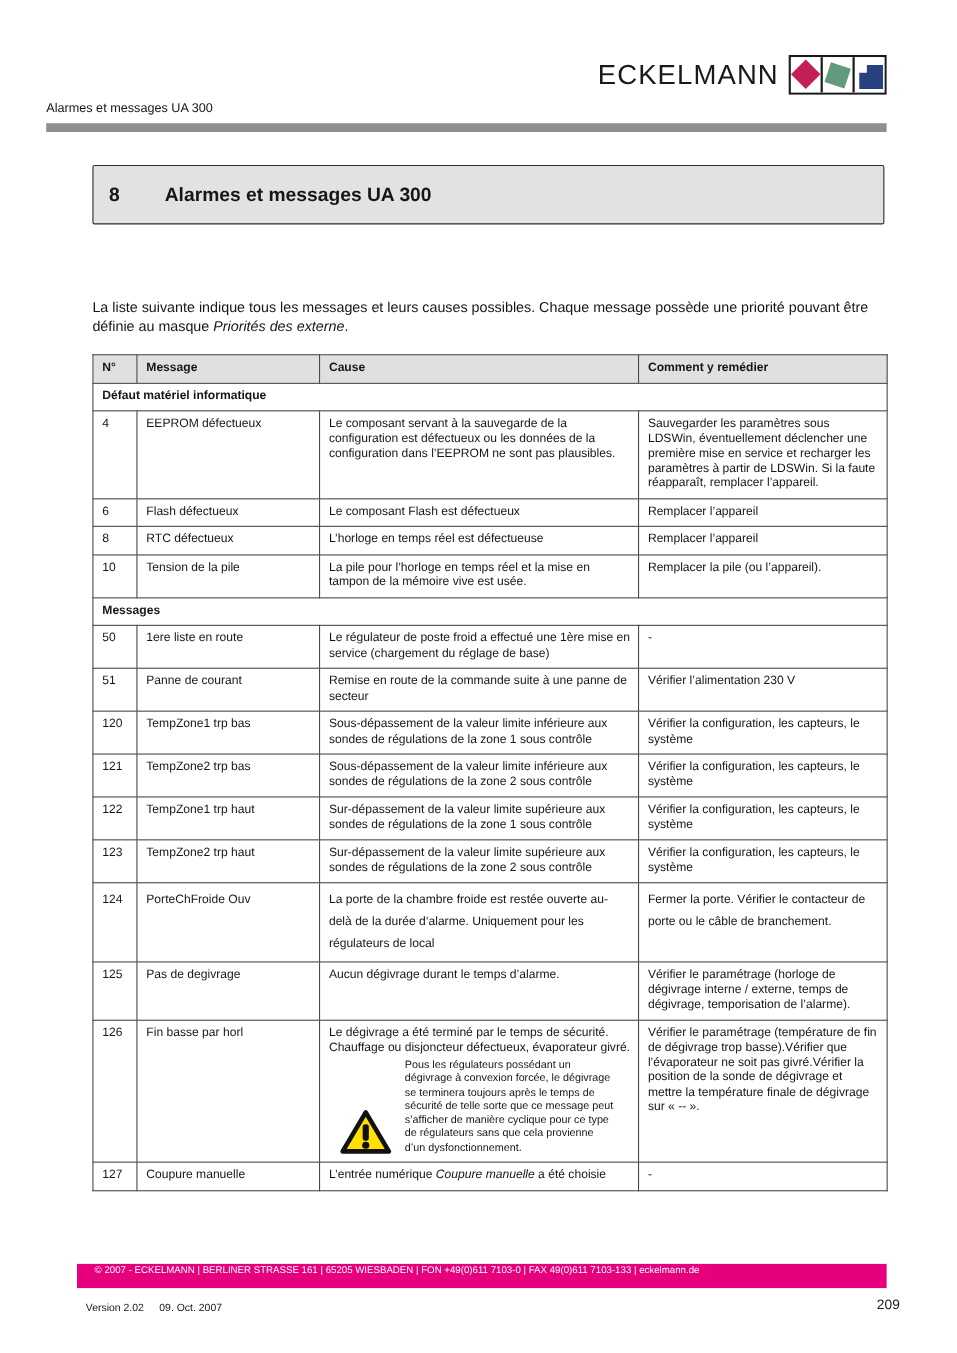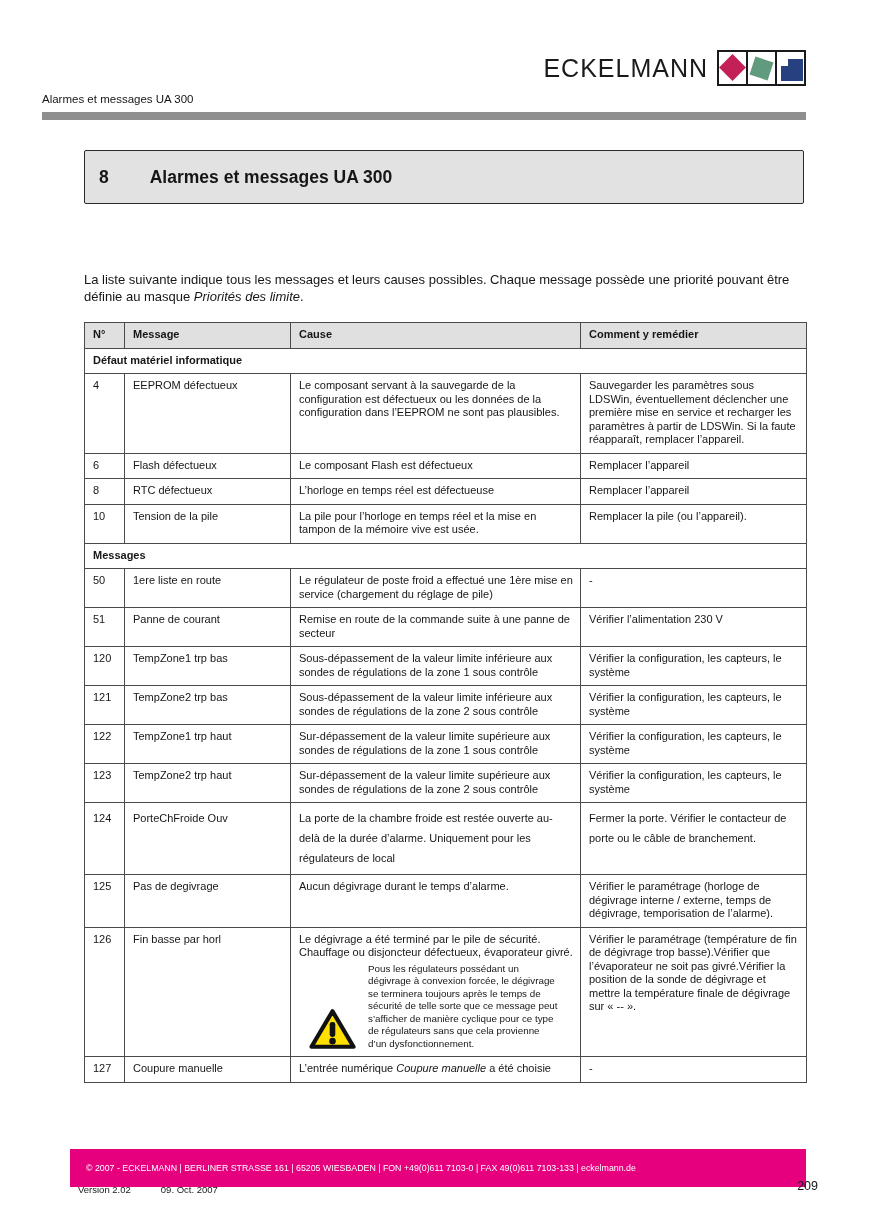--- a/index.html
+++ b/index.html
@@ -38,24 +38,24 @@
   .alarm-table th,.alarm-table td{border:1px solid #4a4a4a;vertical-align:top;text-align:left;
                padding:5px 7px 6px 8px;word-wrap:break-word;}
   .alarm-table thead th{background:#e0e0e0;font-weight:bold;}
   .section-cell{font-weight:bold;padding:6px 6px 7px 6px;}
   tr[data-no="124"] td{line-height:20px;}
   .note-row{display:flex;gap:12px;margin-top:3px;margin-left:10px;align-items:flex-end;}
   .note-text{width:192px;font-size:9.8px;line-height:12.5px;}
   .warn-svg{flex:0 0 auto;margin-top:4px;}
 
   
-  .footer-bar{position:absolute;left:70px;top:1149px;width:736px;height:38px;
-              display:flex;align-items:center;color:#fff;font-size:8.8px;
+  .footer-bar{position:absolute;left:70px;top:1149px;width:736px;height:22px;
+              display:flex;align-items:flex-start;color:#fff;font-size:8.8px;
               padding-left:16px;box-sizing:border-box;}
-  .version-line{position:absolute;left:78px;top:1184px;font-size:9.5px;display:flex;gap:30px;}
+  .version-line{position:absolute;left:78px;top:1184px;font-size:9.5px;display:flex;gap:14px;}
   .page-num{position:absolute;right:52px;top:1179px;font-size:12.5px;}
   .it{font-style:italic;}
 </style>
 </head>
 <body>
 
 <div class="page">
 
   <div class="logo">
     <span class="logo-text">ECKELMANN</span>
@@ -73,21 +73,21 @@
   </div>
 
   <div class="breadcrumb">Alarmes et messages UA 300</div>
   <div class="gray-bar"></div>
 
   <div class="title-box">
     <span class="title-num">8</span>
     <span class="title-text">Alarmes et messages UA 300</span>
   </div>
 
-  <div class="intro"><span>La liste suivante indique tous les messages et leurs causes possibles. Chaque message possède une priorité pouvant être définie au masque </span><span class="it">Priorités des limite</span><span>.</span></div>
+  <div class="intro"><span>La liste suivante indique tous les messages et leurs causes possibles. Chaque message possède une priorité pouvant être définie au masque </span><span class="it">Priorités des externe</span><span>.</span></div>
 
   <table class="alarm-table">
     <colgroup>
         <col style="width:40px">
         <col style="width:166px">
         <col style="width:290px">
         <col style="width:226px">
       </colgroup>
     <thead>
       <tr>
@@ -133,21 +133,21 @@
           </td>
           <td>Remplacer la pile (ou l’appareil).</td>
         </tr>
         <tr>
           <td colspan="4" class="section-cell">Messages</td>
         </tr>
         <tr data-no="50">
           <td>50</td>
           <td>1ere liste en route</td>
           <td>
-            <div>Le régulateur de poste froid a effectué une 1ère mise en service (chargement du réglage de pile)</div>
+            <div>Le régulateur de poste froid a effectué une 1ère mise en service (chargement du réglage de base)</div>
           </td>
           <td>-</td>
         </tr>
         <tr data-no="51">
           <td>51</td>
           <td>Panne de courant</td>
           <td>
             <div>Remise en route de la commande suite à une panne de secteur</div>
           </td>
           <td>Vérifier l’alimentation 230 V</td>
@@ -197,21 +197,21 @@
           <td>Pas de degivrage</td>
           <td>
             <div>Aucun dégivrage durant le temps d’alarme.</div>
           </td>
           <td>Vérifier le paramétrage (horloge de dégivrage interne / externe, temps de dégivrage, temporisation de l’alarme).</td>
         </tr>
         <tr data-no="126">
           <td>126</td>
           <td>Fin basse par horl</td>
           <td>
-            <div>Le dégivrage a été terminé par le pile de sécurité. Chauffage ou disjoncteur défectueux, évaporateur givré.</div>
+            <div>Le dégivrage a été terminé par le temps de sécurité. Chauffage ou disjoncteur défectueux, évaporateur givré.</div>
             <div class="note-row">
               <svg viewBox="0 0 100 90" width="47" height="42" class="warn-svg">
                 <polygon points="50,7 95,83 5,83" fill="#ffe000" stroke="#111" stroke-width="9" stroke-linejoin="round"></polygon>
                 <rect x="44" y="30" width="12" height="32" rx="5" fill="#111"></rect>
                 <circle cx="50" cy="71" r="7" fill="#111"></circle>
               </svg>
               <div class="note-text">Pous les régulateurs possédant un dégivrage à convexion forcée, le dégivrage se terminera toujours après le temps de sécurité de telle sorte que ce message peut s’afficher de manière cyclique pour ce type de régulateurs sans que cela provienne d’un dysfonctionnement.</div>
             </div>
           </td>
           <td>Vérifier le paramétrage (température de fin de dégivrage trop basse).Vérifier que l’évaporateur ne soit pas givré.Vérifier la position de la sonde de dégivrage et mettre la température finale de dégivrage sur « -- ».</td>

